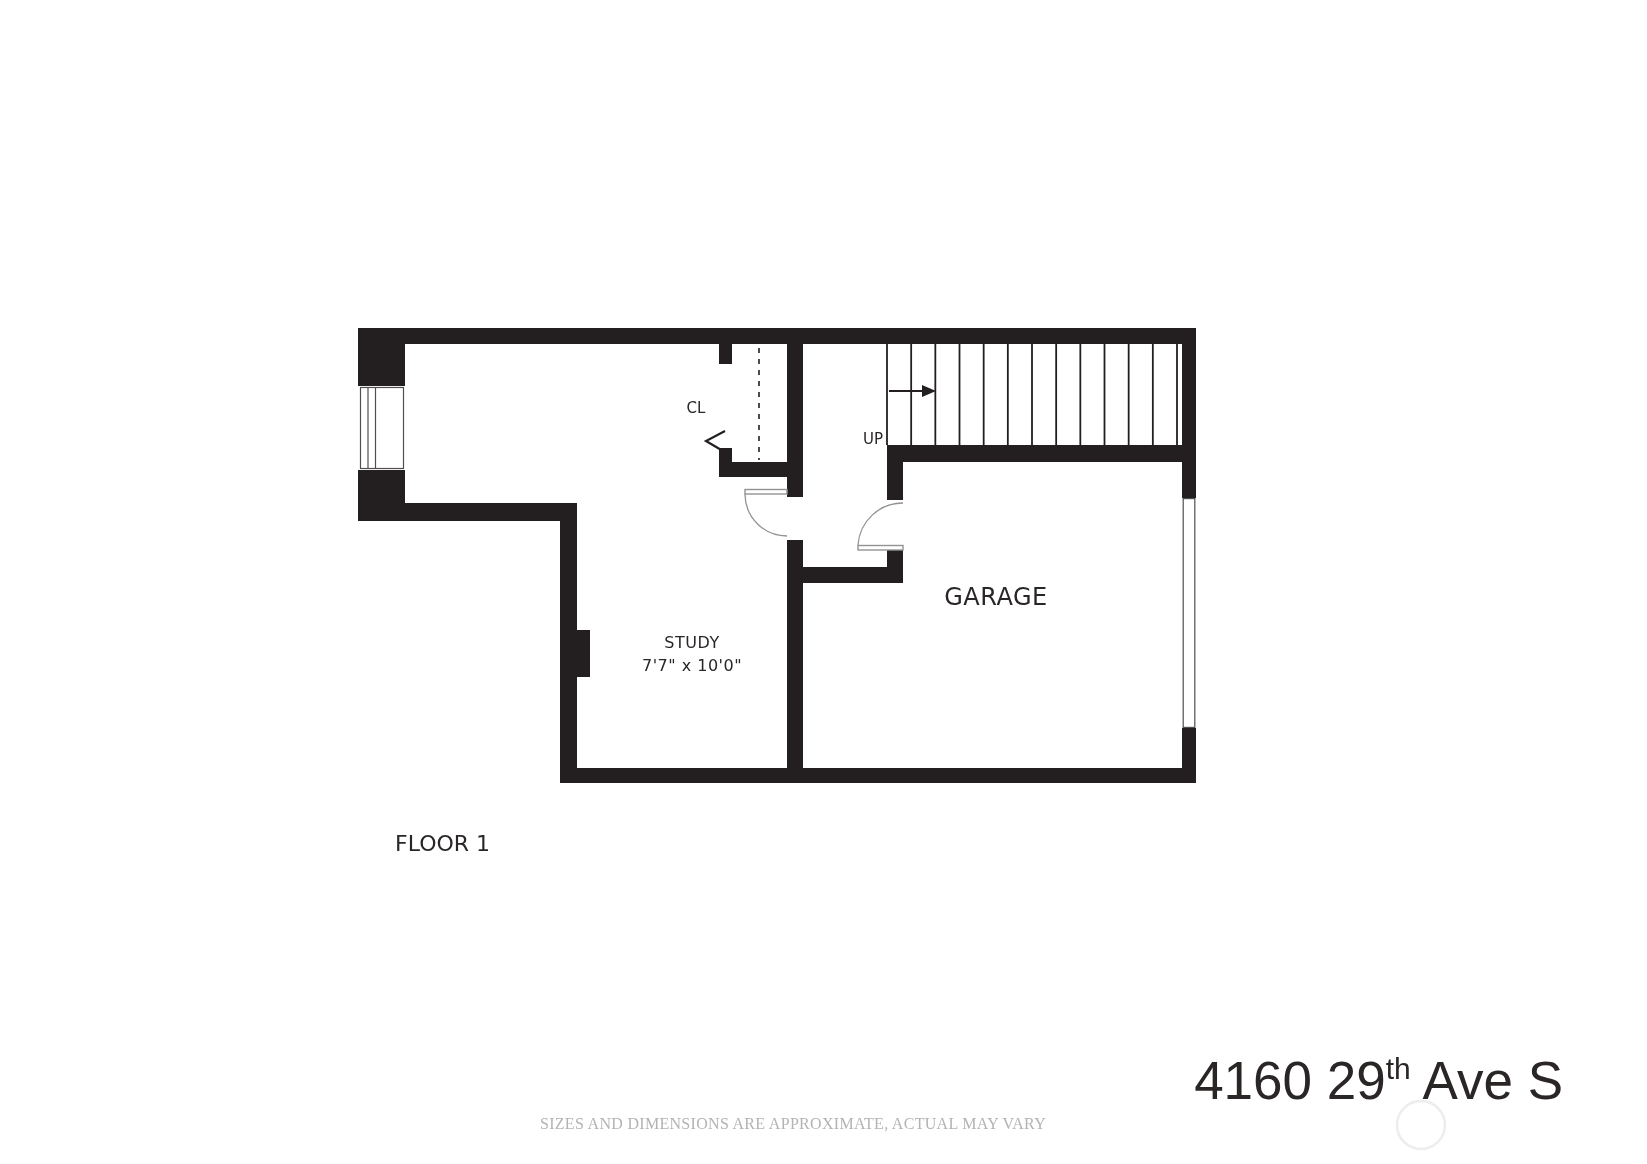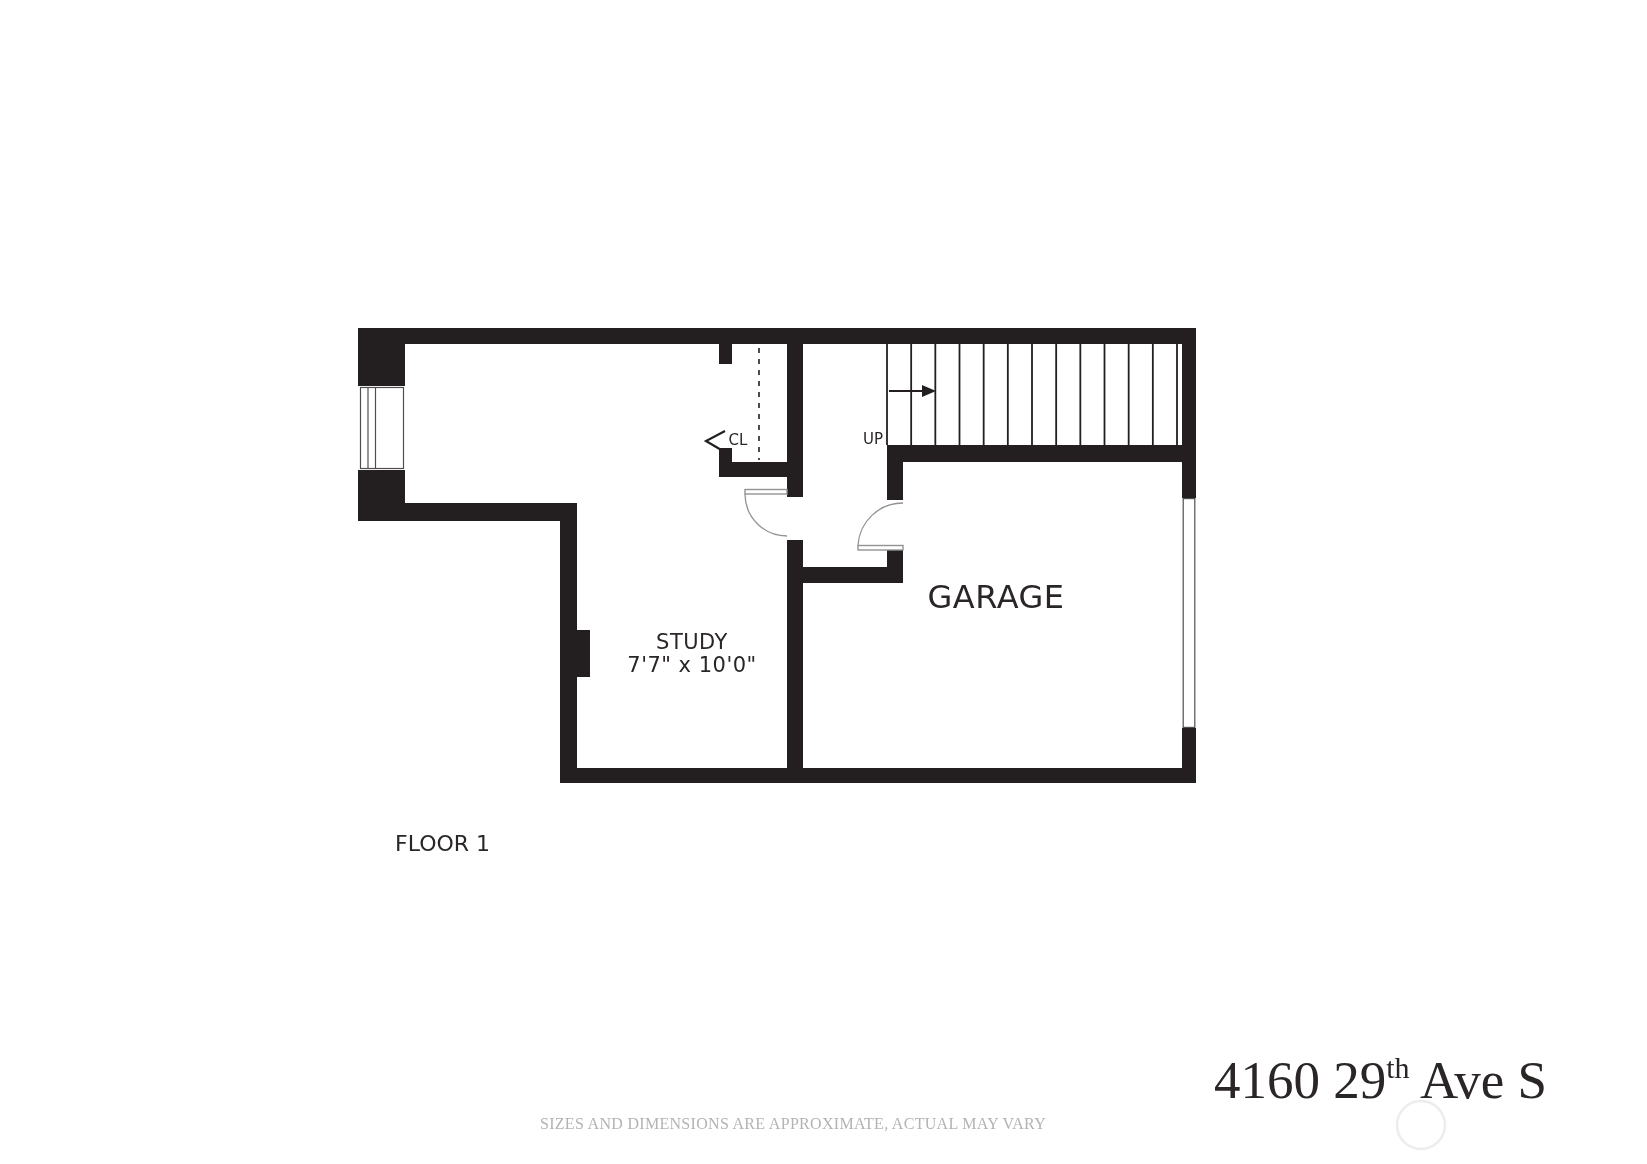--- a/index.html
+++ b/index.html
@@ -16,30 +16,30 @@
   .doorarc{fill:none;stroke:var(--door,#939393);stroke-width:1.3;}
   .dashline{stroke:var(--wall,#231f20);stroke-width:1.6;stroke-dasharray:5 6;}
   .symbol{stroke:var(--wall,#231f20);stroke-width:2.2;fill:none;}
   .arrowline{stroke:var(--wall,#231f20);stroke-width:1.8;}
   .arrowhead{fill:var(--wall,#231f20);}
   .watermark{fill:#ffffff;stroke:var(--watermark,#ededed);stroke-width:2.5;}
   .lbl{
     position:absolute;transform:translate(-50%,-50%);
     color:var(--label,#2a2626);white-space:nowrap;
   }
-  .lbl-room{font-size:21px;letter-spacing:.5px;text-align:center;line-height:23px;}
-  .lbl-garage{font-size:32px;letter-spacing:.5px;}
+  .lbl-room{font-size:16px;letter-spacing:.5px;text-align:center;line-height:23px;}
+  .lbl-garage{font-size:24px;letter-spacing:.5px;}
   .lbl-small{font-size:15px;}
   .lbl-floor{
     position:absolute;left:358px;top:831px;font-size:22px;
     color:var(--label,#2a2626);white-space:nowrap;margin-left:37px;
   }
   .footer-address{
-    position:absolute;right:100px;top:1050px;font-size:53px;
-    font-family:Liberation Serif, serif;color:var(--label,#2a2626);white-space:nowrap;
+    position:absolute;right:84px;top:1050px;font-size:53px;
+    font-family:Liberation Sans, sans-serif;color:var(--label,#2a2626);white-space:nowrap;
   }
   .footer-address .sup{font-size:30px;position:relative;top:-20px;}
   .footer-disclaimer{
     position:absolute;left:793px;top:1115px;transform:translateX(-50%);
     font-size:16px;letter-spacing:.3px;color:var(--muted,#b3b3b3);white-space:nowrap;font-family:Liberation Serif, serif;
   }
 </style>
 </head>
 <body>
 
@@ -108,21 +108,21 @@
     <rect class="doorleaf" x="745" y="489.5" width="42" height="4.5"></rect>
   </g>
   <g>
     <path class="doorarc" d="M 858 545 A 45 45 0 0 1 903 503"></path>
     <rect class="doorleaf" x="858" y="545.5" width="45" height="4.5"></rect>
   </g>
 
   <circle class="watermark" cx="1421" cy="1125" r="24"></circle>
 </svg>
 
-<div class="lbl lbl-small" style="left:738px;top:408px;margin-top:32px;">CL</div>
+<div class="lbl lbl-small" style="left:696px;top:408px;">CL</div>
 
 <div class="lbl lbl-small" style="left:873px;top:391px;margin-top:48px;">UP</div>
 
 <div class="lbl lbl-room" style="left:692px;top:654px;">
   <div>STUDY</div>
   <div>7'7" x 10'0"</div>
 </div>
 
 <div class="lbl lbl-garage" style="left:996px;top:597px;">GARAGE</div>
 

